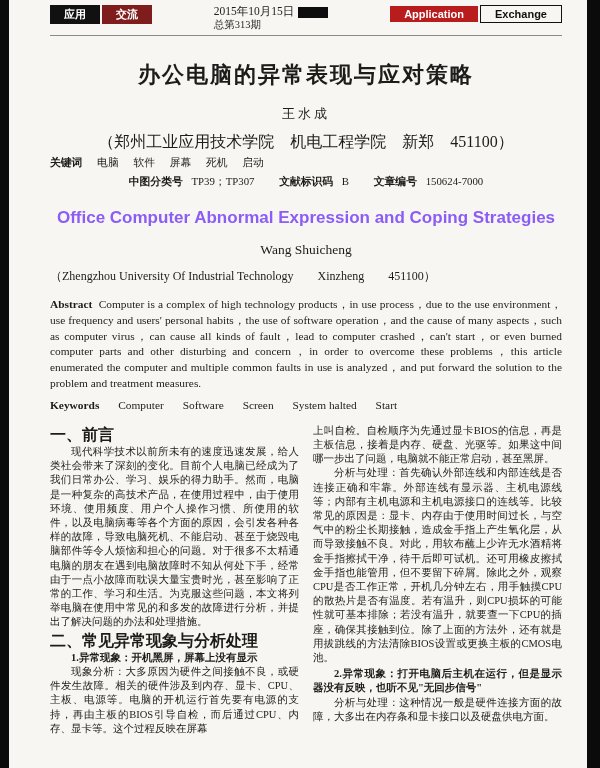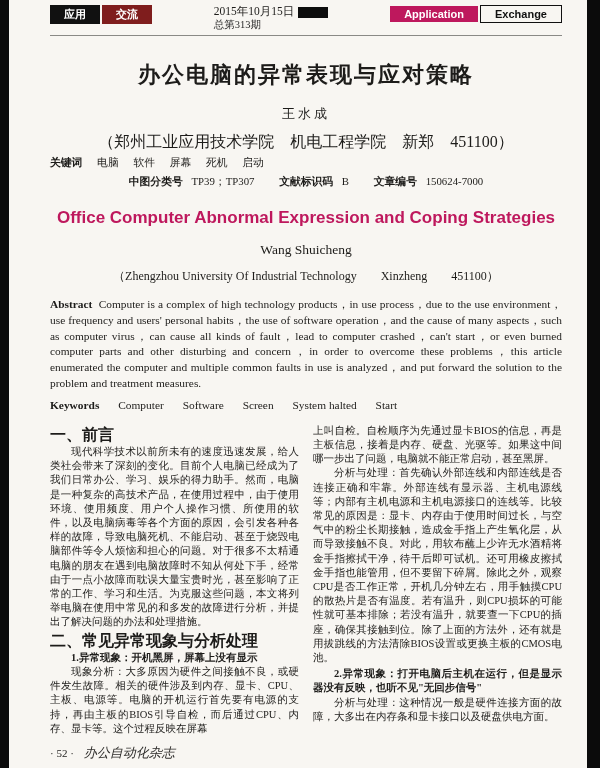--- a/index.html
+++ b/index.html
@@ -14,44 +14,44 @@
   .edge.right { right:0; width:13px; }
   .content { position:absolute; left:50px; right:38px; top:0; }
 
   
   .hdr { display:flex; justify-content:space-between; align-items:flex-start;
          padding-top:4px; padding-bottom:3px; border-bottom:1px solid #8a8a86; }
   .tagbox { font-family:"Liberation Sans","DejaVu Sans",sans-serif;
             font-size:11px; font-weight:bold; padding:2px 14px; display:inline-block; }
   .tag-dark  { background:#111; color:#fff; }
   .tag-dim   { background:#7f1d1d; color:#fff; margin-left:2px; }
-  .tag-line  { background:#be185d; color:#fff; }
+  .tag-line  { background:#b91c1c; color:#fff; }
   .tag-frame { background:#f8f6f2; color:#111; border:1.5px solid #111; margin-left:2px; }
   .hdr-center { font-size:11.5px; line-height:14px; }
   .redact-bar { display:inline-block; width:30px; height:11px; background:#0d0d0d;
                 vertical-align:middle; margin-left:4px; }
   .issue { font-size:10.5px; color:#2a2a2a; }
 
   
   .title-cn { text-align:center; font-size:22px; font-weight:bold; margin-top:24px; letter-spacing:2px; }
   .author-cn { text-align:center; font-size:13px; margin-top:15px; letter-spacing:3px; }
   .affil-cn  { text-align:center; font-size:16px; margin-top:9px; }
 
   .abs { margin-top:13px; font-size:10.6px; line-height:13.6px; text-align:justify; }
   .b { font-weight:bold; }
   .kw-row { margin-top:3px; font-size:10.8px; }
   .kw-row span.item { margin-right:12px; }
   .meta-row { margin-top:5px; font-size:10.8px;text-align:center; }
   .meta-row .sp { margin-left:22px; }
   .meta-row .v { margin-left:6px; }
 
   .title-en { text-align:center; font-size:17px; margin-top:19px;
-              font-family:"Liberation Sans","DejaVu Sans",sans-serif; color:#be185d; }
+              font-family:"Liberation Sans","DejaVu Sans",sans-serif; color:#8b5cf6; }
   .author-en { text-align:center; font-size:13.5px; margin-top:14px; }
-  .affil-en  { text-align:center; font-size:12px; margin-top:10px; }
+  .affil-en  { text-align:left; font-size:12px; margin-top:10px; }
 
   .abs-en { margin-top:12px; font-size:11.4px; line-height:15.8px; text-align:justify; }
   .kw-en { margin-top:7px; font-size:11.4px; }
   .kw-en span.item { margin-right:16px; }
 
   
   .cols { display:flex; gap:14px; margin-top:13px; }
   .col { flex:1; font-size:10.5px; line-height:14.2px; text-align:justify; }
   .col h3 { font-size:16px; font-weight:bold; margin:4px 0 3px 0; }
   .col p { margin:0; }
@@ -137,17 +137,13 @@
       </div>
       <div class="col">
         <p>上叫自检。自检顺序为先通过显卡BIOS的信息，再是主板信息，接着是内存、硬盘、光驱等。如果这中间哪一步出了问题，电脑就不能正常启动，甚至黑屏。</p>
         <p class="ind">分析与处理：首先确认外部连线和内部连线是否连接正确和牢靠。外部连线有显示器、主机电源线等；内部有主机电源和主机电源接口的连线等。比较常见的原因是：显卡、内存由于使用时间过长，与空气中的粉尘长期接触，造成金手指上产生氧化层，从而导致接触不良。对此，用软布蘸上少许无水酒精将金手指擦拭干净，待干后即可试机。还可用橡皮擦拭金手指也能管用，但不要留下碎屑。除此之外，观察CPU是否工作正常，开机几分钟左右，用手触摸CPU的散热片是否有温度。若有温升，则CPU损坏的可能性就可基本排除；若没有温升，就要查一下CPU的插座，确保其接触到位。除了上面的方法外，还有就是用拔跳线的方法清除BIOS设置或更换主板的CMOS电池。</p>
         <p class="pb">2.异常现象：打开电脑后主机在运行，但是显示器没有反映，也听不见"无回步信号"</p>
         <p class="ind">分析与处理：这种情况一般是硬件连接方面的故障，大多出在内存条和显卡接口以及硬盘供电方面。</p>
       </div>
     </div>
   </div>
 
-  <div class="footer">
-    <span>· 52 ·</span>
-    <span class="journal">办公自动化杂志</span>
-  </div>
 </div>
 
 </body></html>

